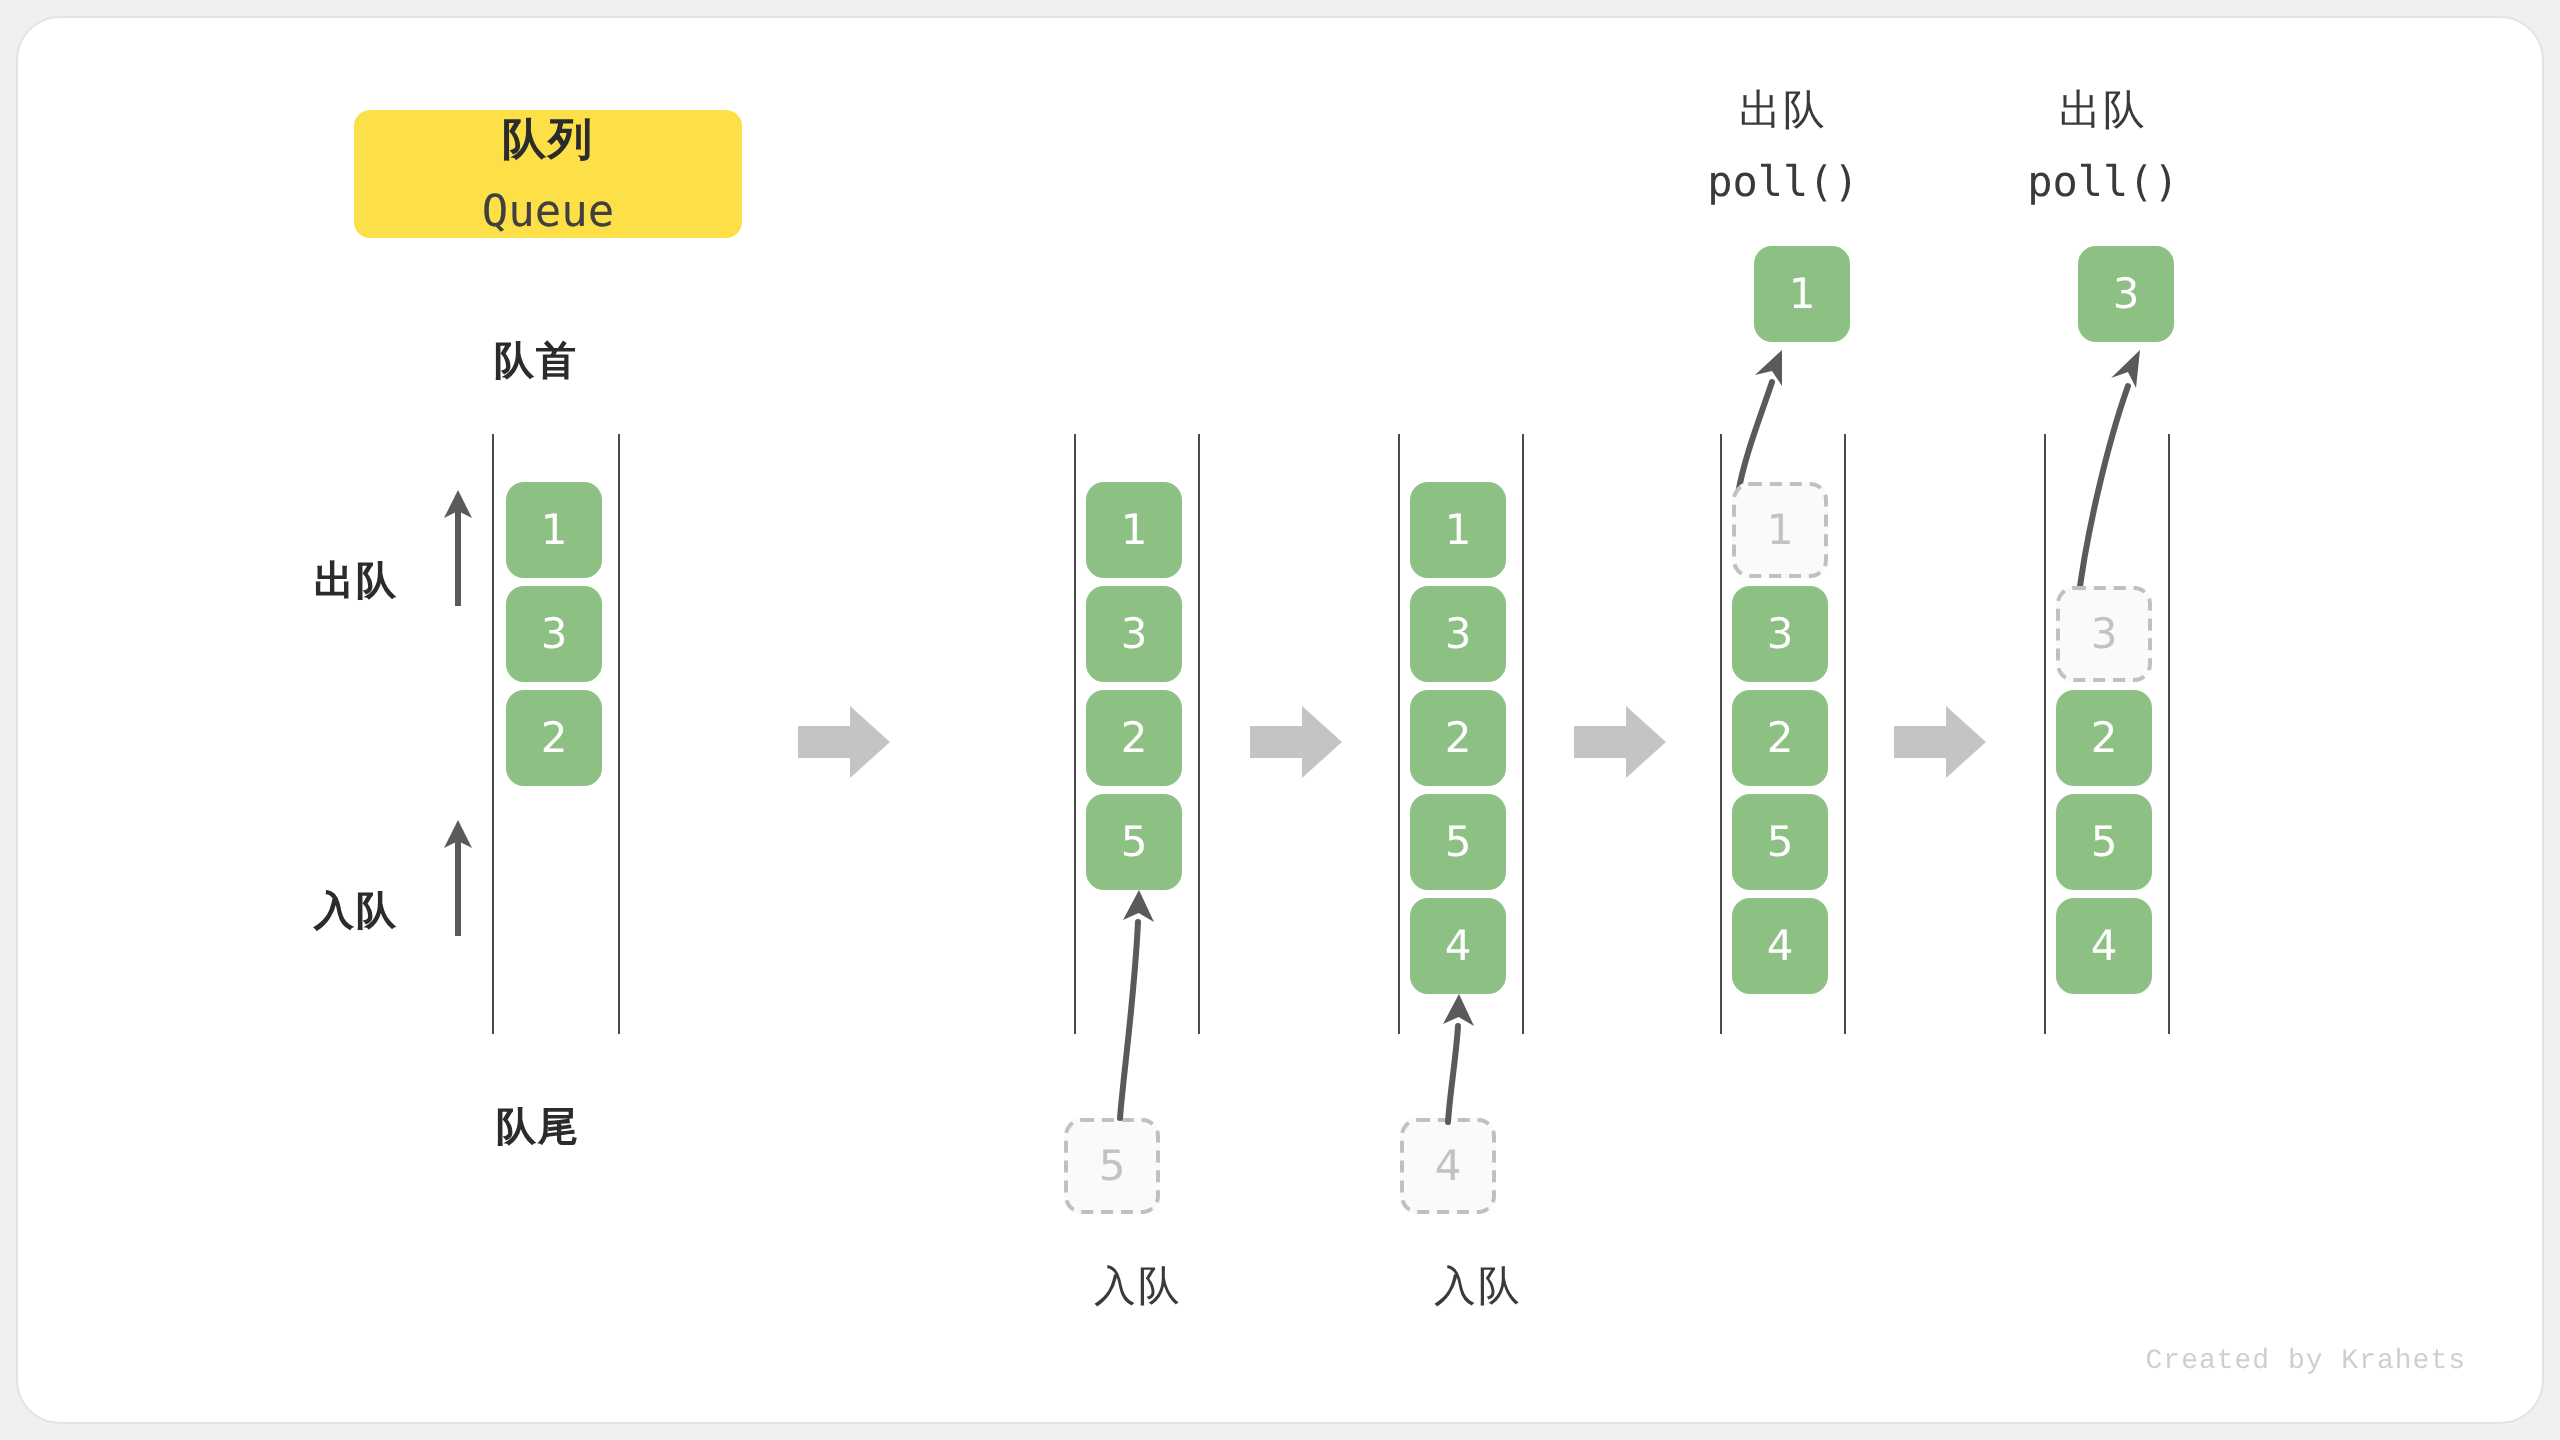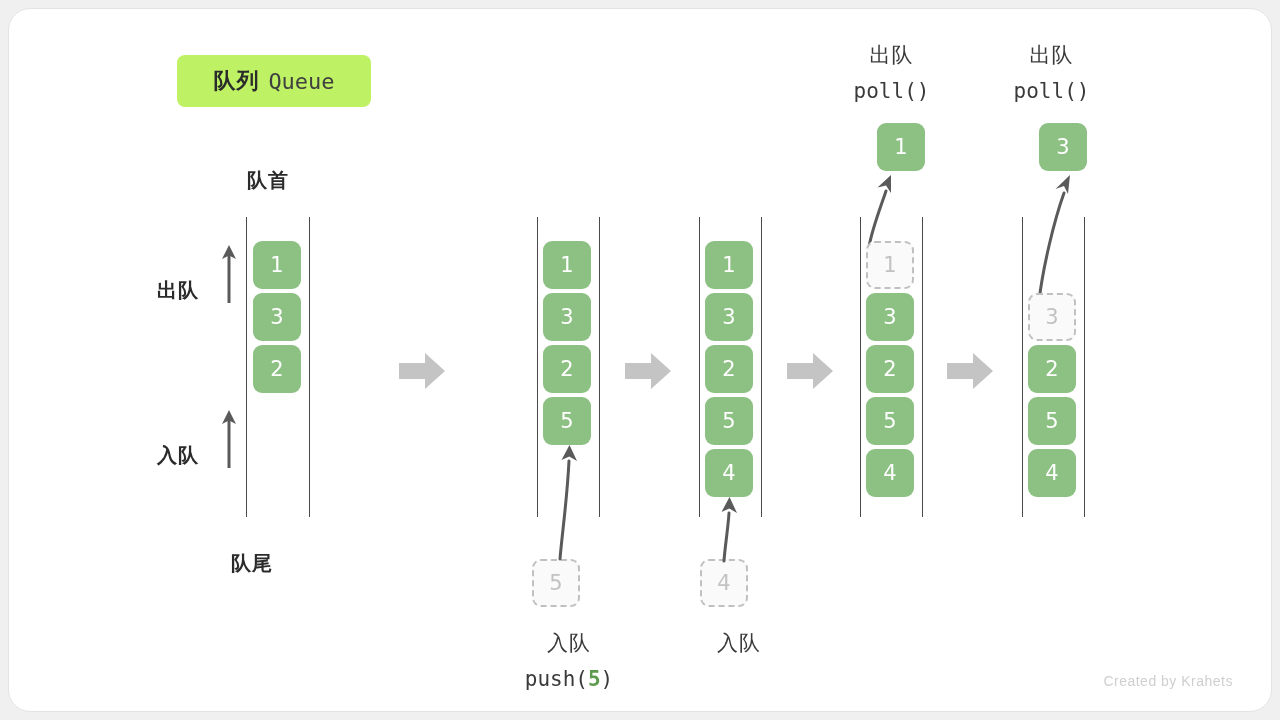--- a/index.html
+++ b/index.html
@@ -15,24 +15,25 @@
     background:#ffffff;
     border:1px solid #e3e3e3;
     border-radius:22px;
     box-sizing:border-box;
     overflow:hidden;
   }
 
   
   #title-chip{
     position:absolute;left:168px;top:46px;
-    width:194px;height:52px;
-    background:#bef264;border-radius:8px;
+    width:194px;height:64px;
+    background:#fde047;border-radius:8px;
     display:flex;align-items:center;justify-content:center;
     gap:9px;
+    flex-direction:column;
   }
   #title-chip .cn{
     font-family:"DejaVu Sans",sans-serif;
     font-size:22px;font-weight:bold;color:#2b2b2b;letter-spacing:1px;
   }
   #title-chip .en{
     font-family:"DejaVu Sans Mono","Liberation Mono",monospace;
     font-size:22px;color:#404040;
   }
 
@@ -85,36 +86,36 @@
 
   
   .diarrow{position:absolute;}
 
   
   .motion{position:absolute;pointer-events:none;}
 
   
   #watermark{
     position:absolute;right:38px;bottom:22px;
-    font-family:Liberation Sans, sans-serif;
+    font-family:Liberation Mono, monospace;
     font-size:14px;color:#cfcfcf;letter-spacing:.5px;
   }
 </style>
 </head>
 <body>
 
 <div id="card">
 
   <div id="title-chip">
     <span class="cn">队列</span>
     <span class="en">Queue</span>
   </div>
 
   <div class="cnlabel" style="left:238px;top:158px;">队首</div>
-  <div class="cnlabel" style="left:222px;top:541px;">队尾</div>
+  <div class="cnlabel" style="left:239px;top:541px;">队尾</div>
   <div class="cnlabel" style="left:148px;top:268px;">出队</div>
   <div class="cnlabel" style="left:148px;top:433px;">入队</div>
 
   <svg class="diarrow" style="left:208px;top:234px;" width="24" height="62" viewBox="0 0 24 62">
     <line x1="12" y1="60" x2="12" y2="12" stroke="#5a5a5a" stroke-width="3"></line>
     <path d="M12 2 L19 16 L12 12.5 L5 16 Z" fill="#5a5a5a"></path>
   </svg>
   <svg class="diarrow" style="left:208px;top:399px;" width="24" height="62" viewBox="0 0 24 62">
     <line x1="12" y1="60" x2="12" y2="12" stroke="#5a5a5a" stroke-width="3"></line>
     <path d="M12 2 L19 16 L12 12.5 L5 16 Z" fill="#5a5a5a"></path>
@@ -140,21 +141,20 @@
     <div class="cell full" style="left:534px;top:336px;">2</div>
     <div class="cell full" style="left:534px;top:388px;">5</div>
     <div class="cell ghost" style="left:523px;top:550px;">5</div>
     <svg class="motion" style="left:520px;top:430px;" width="70" height="125" viewBox="0 0 70 125">
       <path d="M31 120 C33 95, 38 62, 40 22" stroke="#5a5a5a" stroke-width="3" fill="none" stroke-linecap="round"></path>
       <path d="M40.5 6 L48 22 L40.3 17.5 L32.5 21 Z" fill="#5a5a5a"></path>
     </svg>
   </div>
   <div class="oplabel" style="left:450px;top:616px;width:220px;">
     <span class="l1">入队</span>
-    <span class="l2"><span>push(</span><span class="num">5</span><span>)</span></span>
   </div>
 
   <svg class="flowarrow" style="left:616px;top:342px;" viewBox="0 0 46 40">
     <path d="M0 12 H26 V2 L46 20 L26 38 V28 H0 Z" fill="#c4c4c4"></path>
   </svg>
 
   <div>
     <div class="rail" style="left:690px;top:208px;height:300px;"></div>
     <div class="rail" style="left:752px;top:208px;height:300px;"></div>
     <div class="cell full" style="left:696px;top:232px;">1</div>

